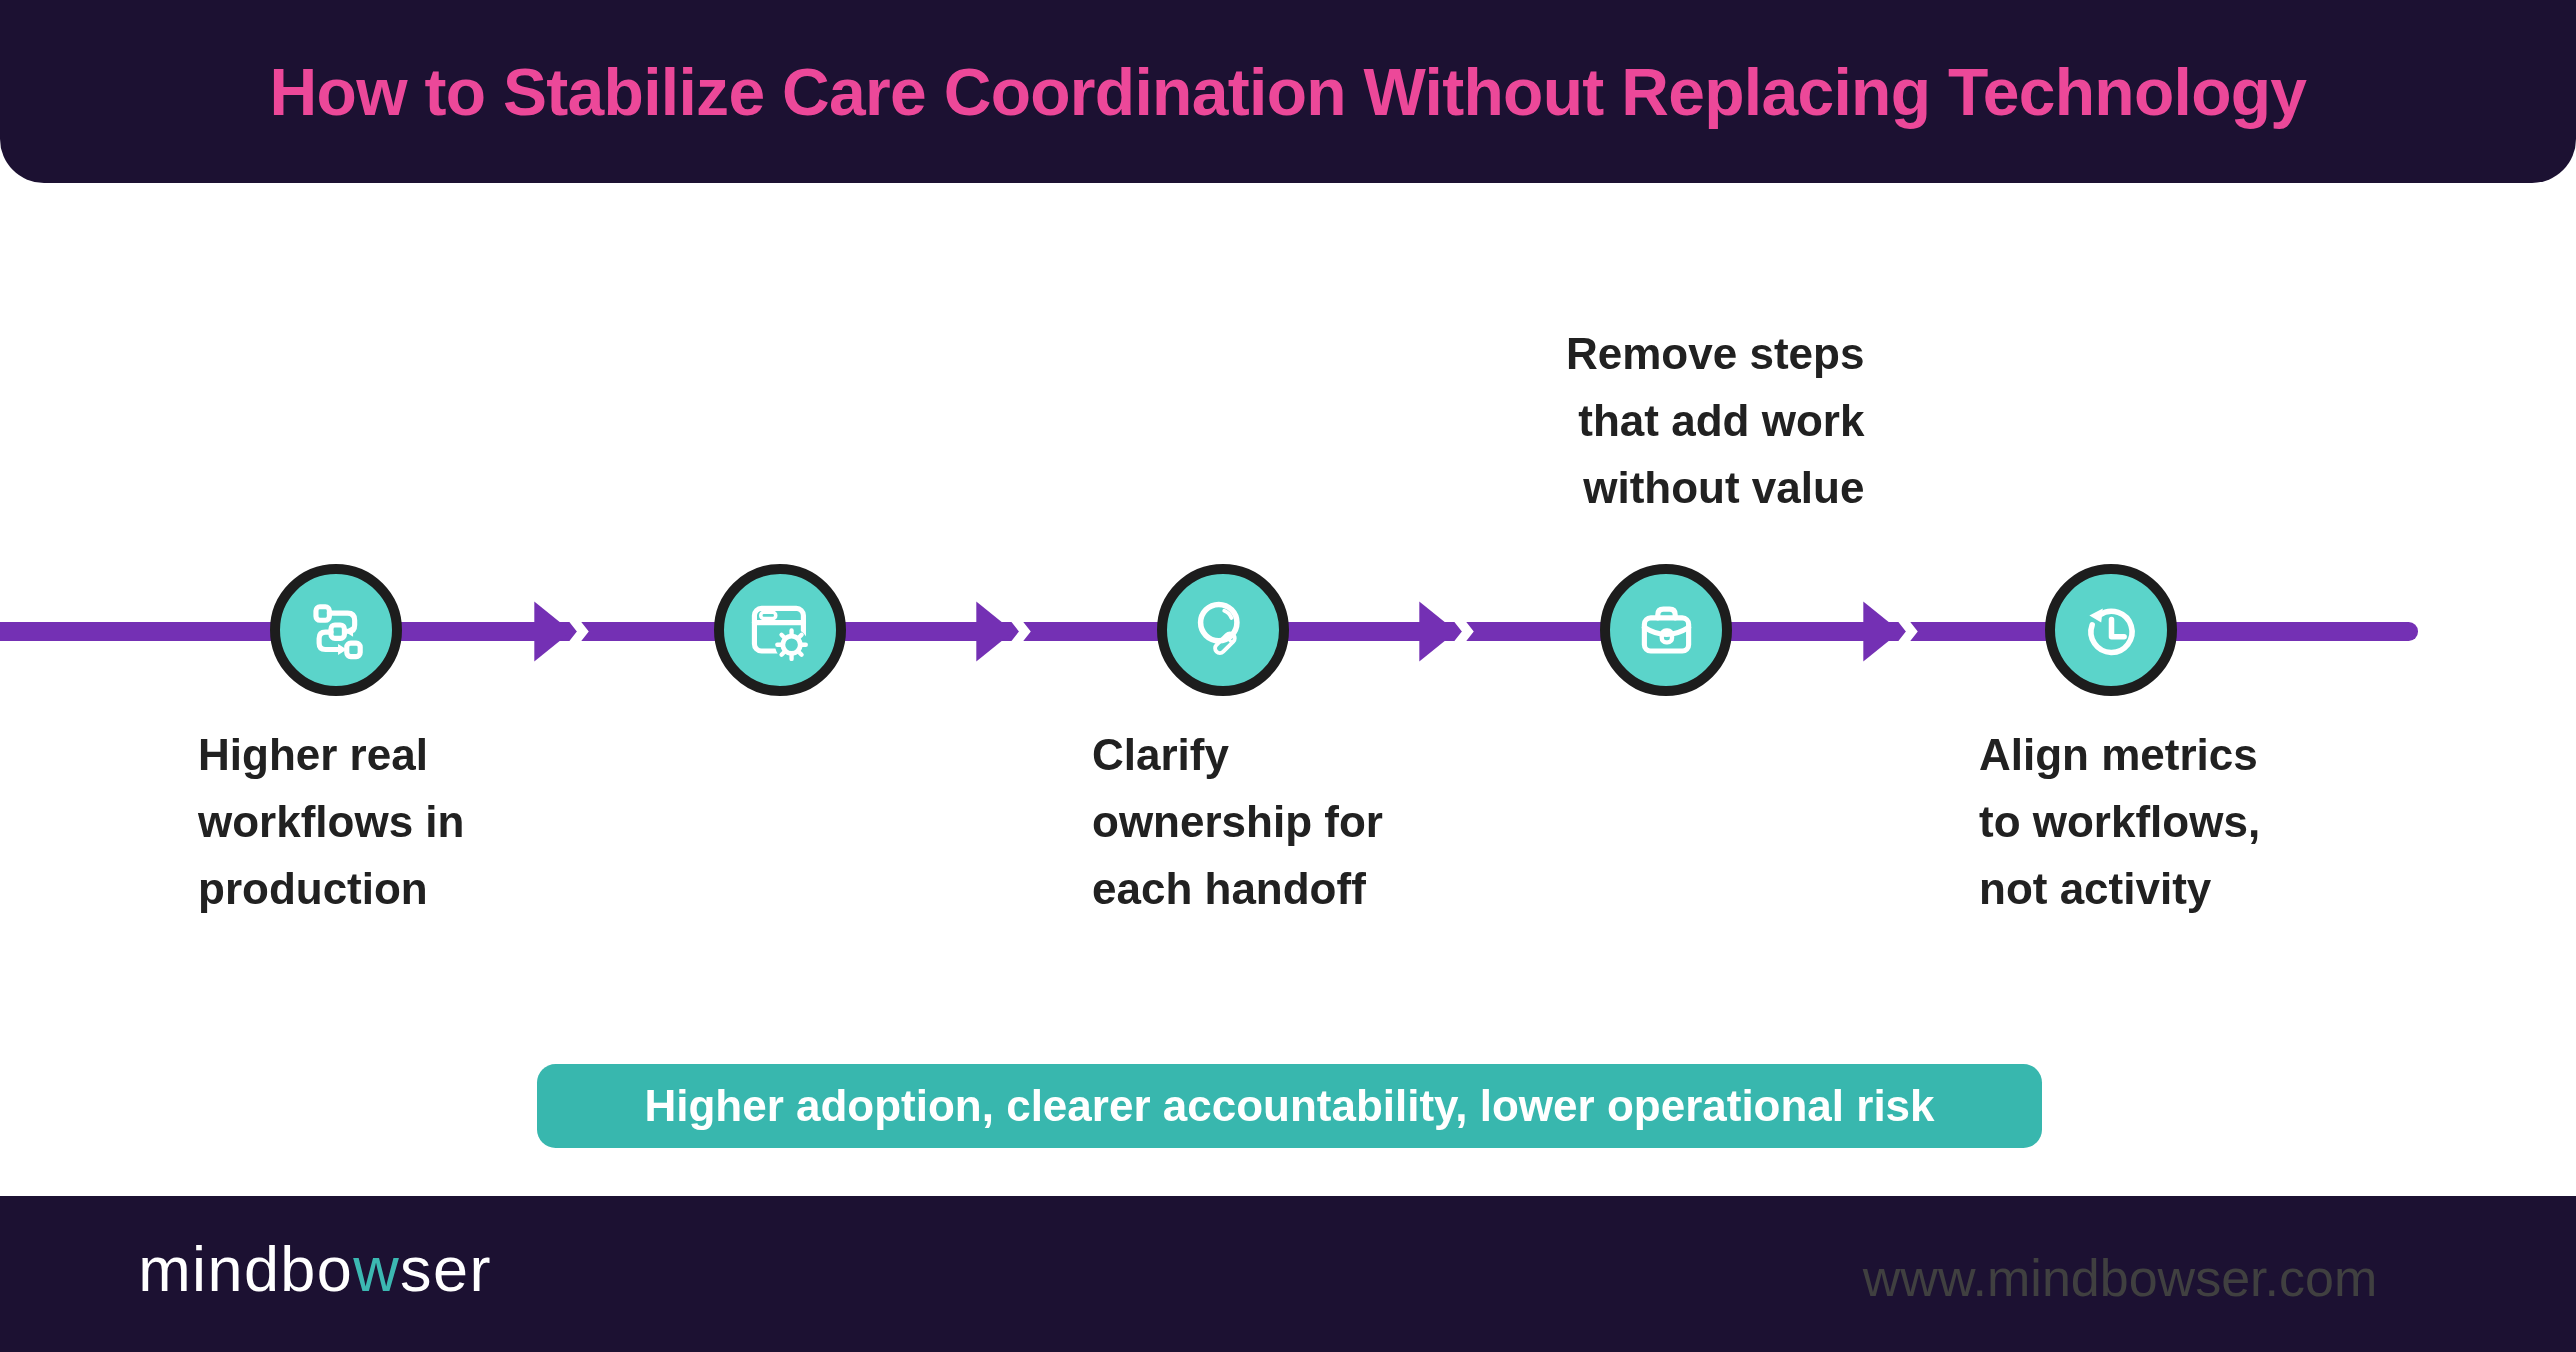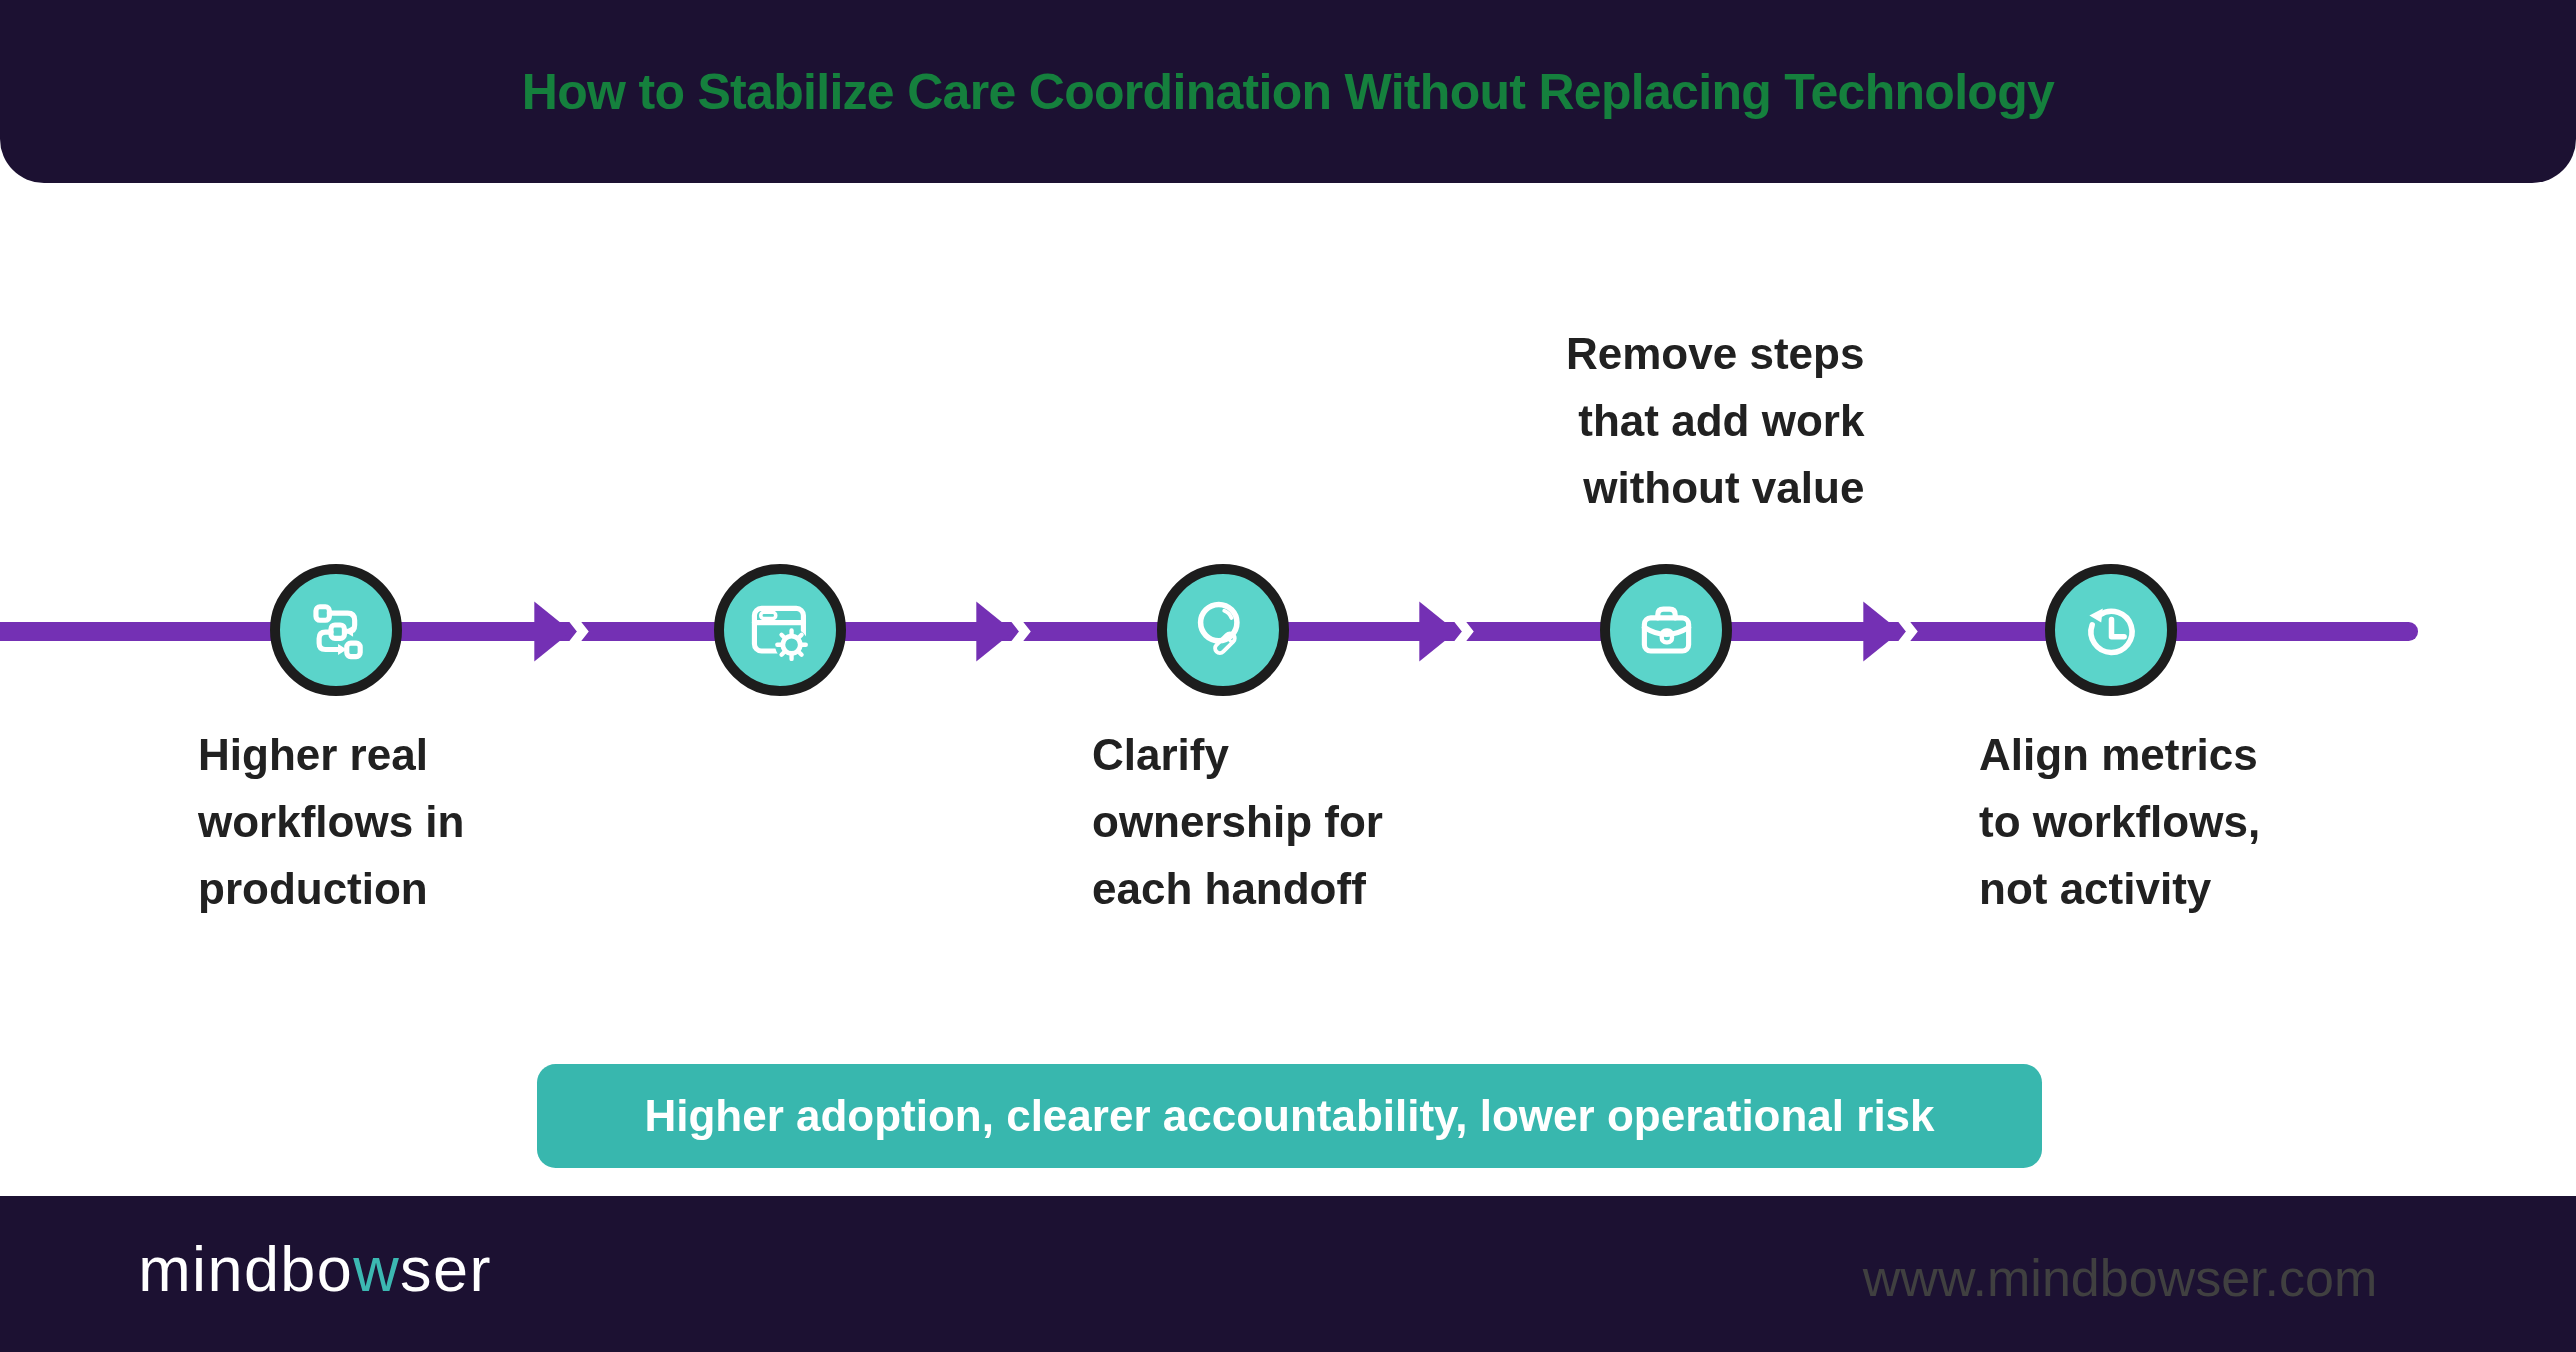--- a/index.html
+++ b/index.html
@@ -12,21 +12,21 @@
   }
 
   
   .header{
     position:absolute;left:0;top:0;width:2576px;height:183px;
     background:#1c1132;
     border-radius:0 0 44px 44px;
     display:flex;align-items:center;justify-content:center;
   }
   .header-title{
-    color:#15803d;font-size:50px;font-weight:700;letter-spacing:-0.7px;
+    color:#ec4899;font-size:66px;font-weight:700;letter-spacing:-0.7px;
     white-space:nowrap;
   }
 
   
   .timeline-line{
     position:absolute;left:0;top:622px;width:2418px;height:18.6px;
     background:#7430b4;border-radius:0 9.3px 9.3px 0;
   }
   .step-circle{
     position:absolute;top:564px;width:112px;height:112px;
@@ -47,21 +47,21 @@
   }
   .label-line{display:block;}
   .l1{left:198px;top:721px;}
   .l2{left:653px;top:320px;}
   .l3{left:1092px;top:721px;}
   .l4{left:1566px;top:320px;text-align:right;}
   .l5{left:1979px;top:721px;}
 
   
   .result-banner{
-    position:absolute;left:537px;top:1064px;width:1505px;height:104px;
+    position:absolute;left:537px;top:1064px;width:1505px;height:84px;
     background:#38b7ae;border-radius:18.6px;
     display:flex;align-items:center;justify-content:center;
   }
   .result-banner span{color:#ffffff;font-size:44px;font-weight:600;white-space:nowrap;}
 
   
   .footer{
     position:absolute;left:0;top:1196px;width:2576px;height:157px;
     background:#1c1132;
   }

